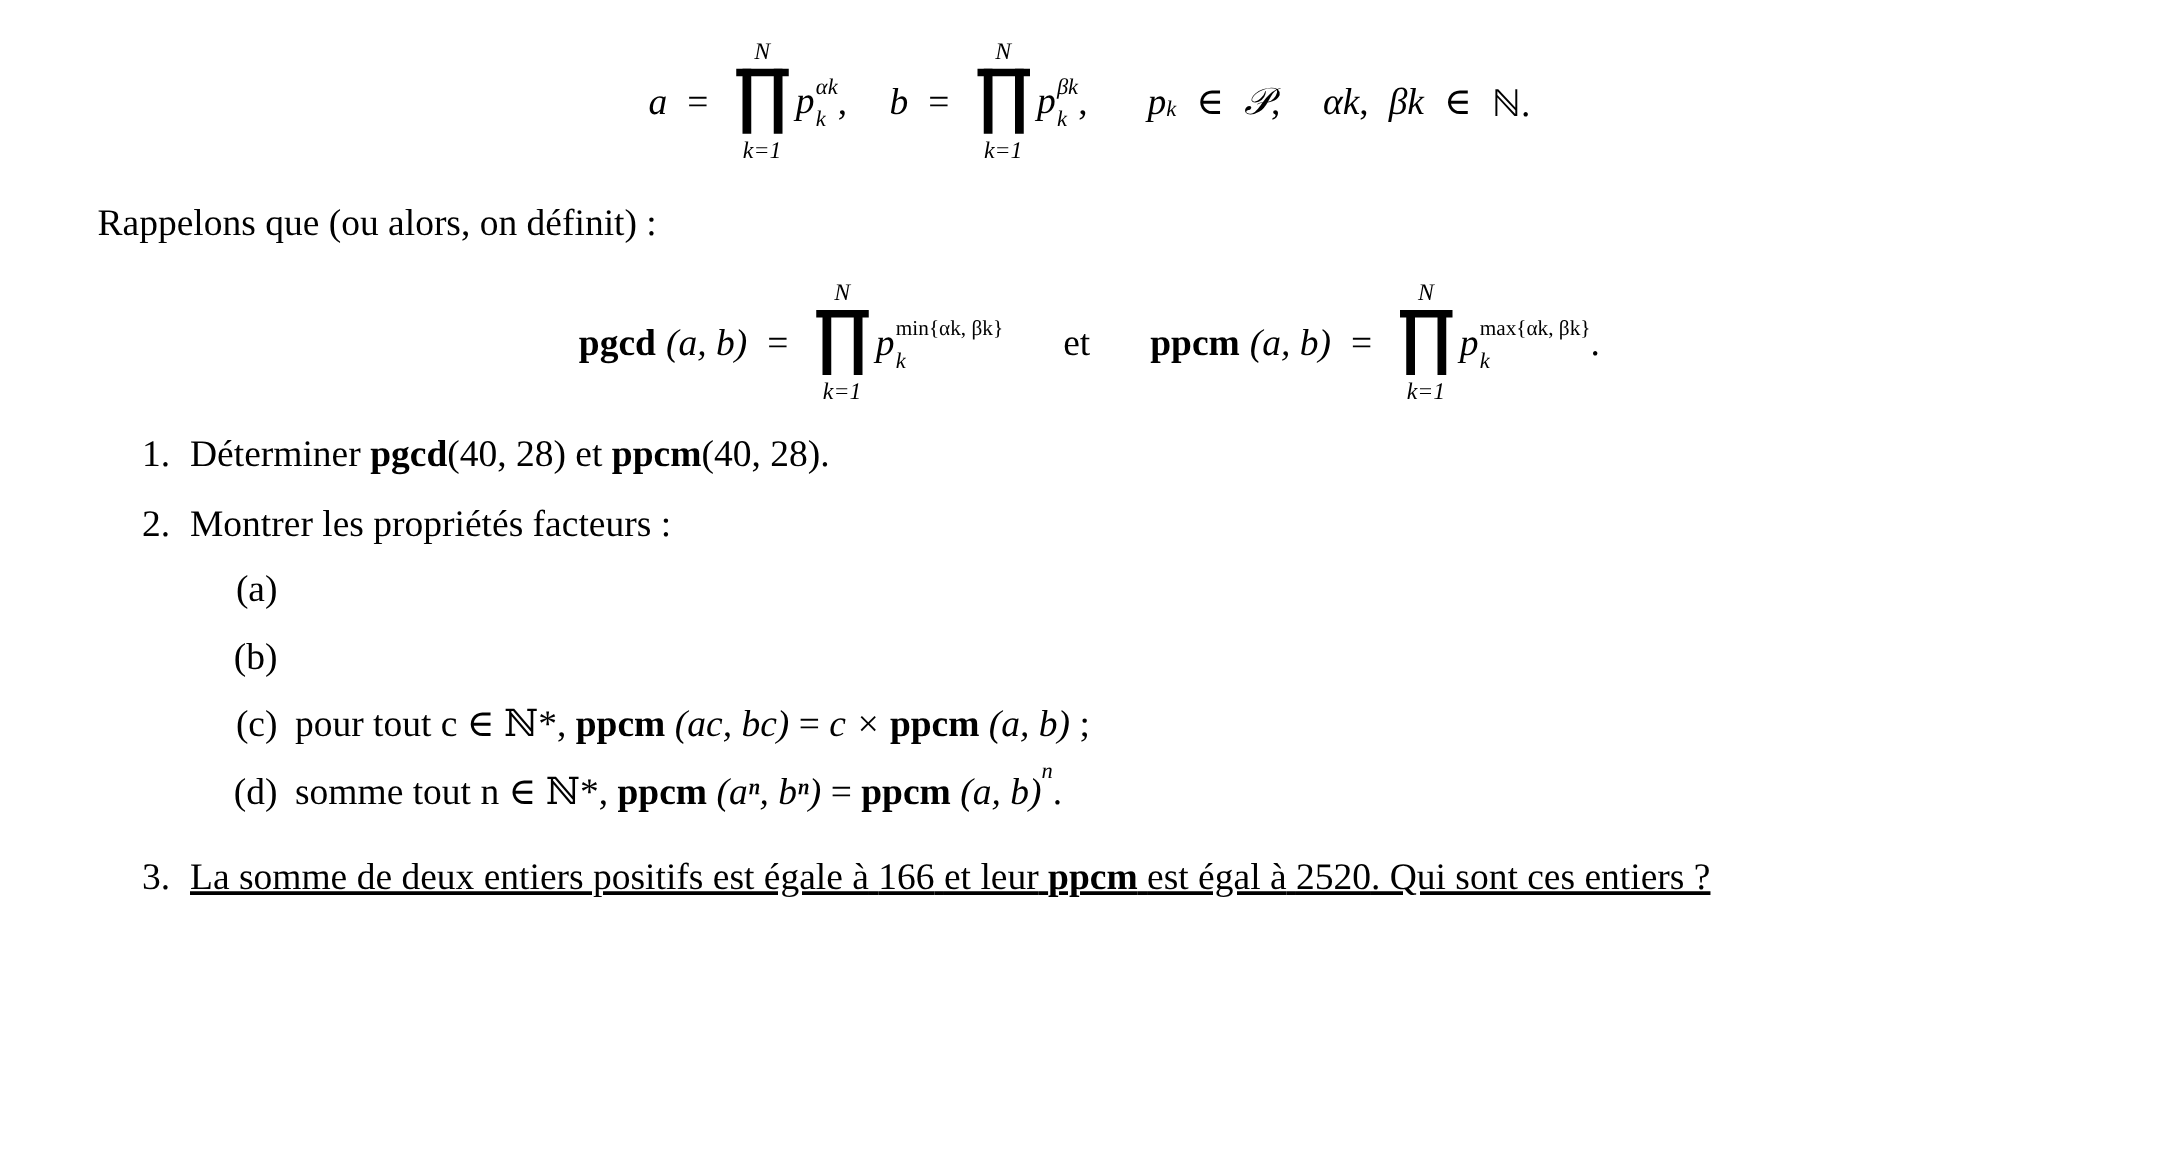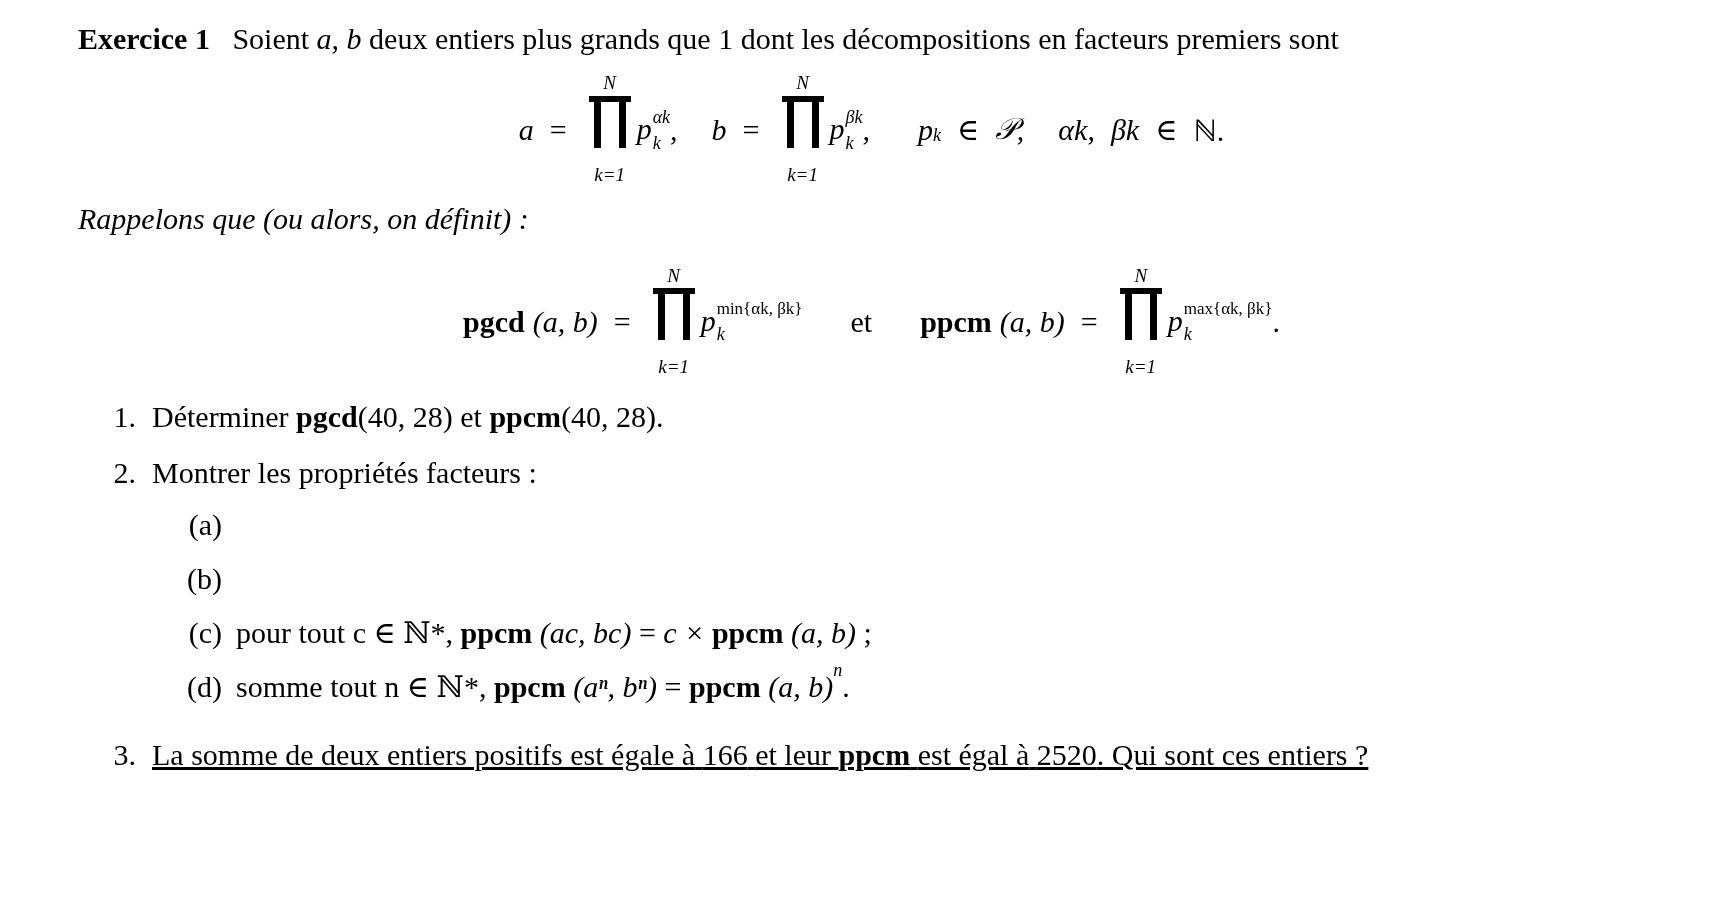--- a/index.html
+++ b/index.html
@@ -59,21 +59,21 @@
     justify-content: center;
     margin: 0 6px;
     line-height: 1;
   }
   .bigop .lim {
     font-size: 19px;
     font-style: italic;
     line-height: 1.1;
   }
   .bigop .lim-top { margin-bottom: 2px; }
-  .bigop .lim-bot { margin-top: 17px; text-align: right; }
+  .bigop .lim-bot { margin-top: 4px; text-align: right; }
   .prodglyph {
     position: relative;
     width: 42px;
     height: 52px;
   }
   .prodglyph::before {
     content: "";
     position: absolute;
     left: 0; top: 0;
     width: 42px; height: 6px;
@@ -173,28 +173,20 @@
   }
   .item3 { text-align: justify; }
   .item3 .body { text-align: justify; text-decoration: underline; }
   .nowrapx { white-space: nowrap; }
 </style>
 </head>
 <body>
 
 <div class="page">
 
-  <div class="para">
-    <span class="exo-title">Exercice 1</span>
-    &nbsp;&nbsp;<span>Soient</span>
-    <span class="mi">a</span><span>,</span>&nbsp;<span class="mi">b</span>
-    <span>deux entiers plus grands que</span>
-    <span>1</span>
-    <span>dont les décompositions en facteurs premiers sont</span>
-  </div>
 
   <div class="display disp1">
     <div class="mathrow">
       <span class="mi">a</span>
       <span class="gap-s"></span>
       <span>=</span>
       <span class="gap-s"></span>
       <span class="bigop">
         <span class="lim lim-top">N</span>
         <span class="prodglyph"></span>
@@ -239,21 +231,21 @@
         <span>,</span>
       <span class="gap-s"></span>
       <span class="mi">βk</span>
       <span class="gap-s"></span>
       <span>∈</span>
       <span class="gap-s"></span>
       <span class="bb">ℕ.</span>
     </div>
   </div>
 
-  <div class="para" style="margin-top:12px;font-style:italic;">Rappelons que (ou alors, on définit) :</div>
+  <div class="para" style="margin-top:26px;">Rappelons que (ou alors, on définit) :</div>
 
   <div class="display disp2">
     <div class="mathrow">
       <span class="mb">pgcd</span>
       <span style="width:8px"></span>
       <span class="mi">(a, b)</span>
       <span class="gap-s"></span>
       <span>=</span>
       <span class="gap-s"></span>
       <span class="bigop">

